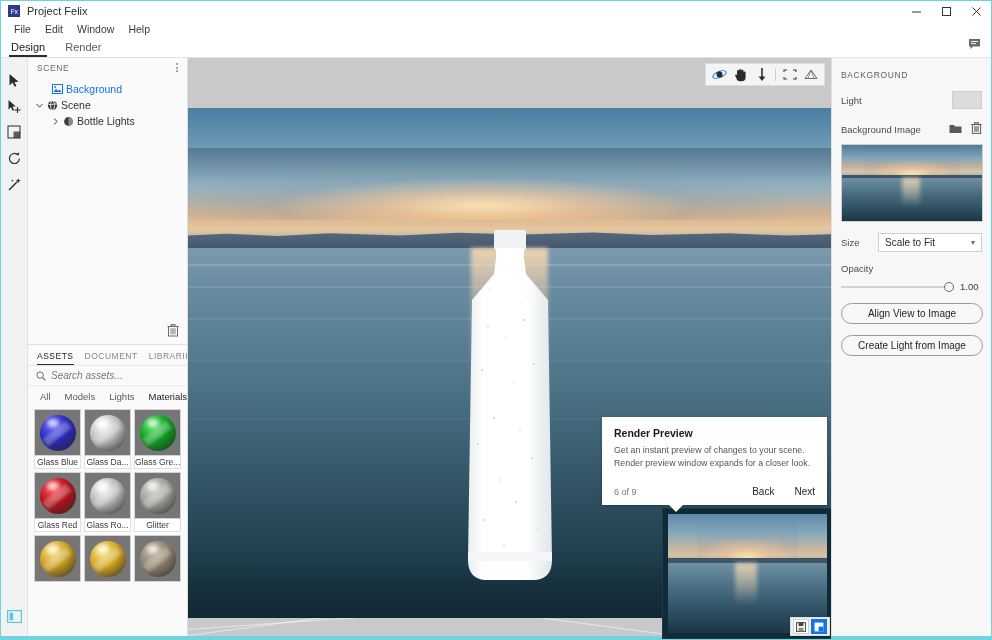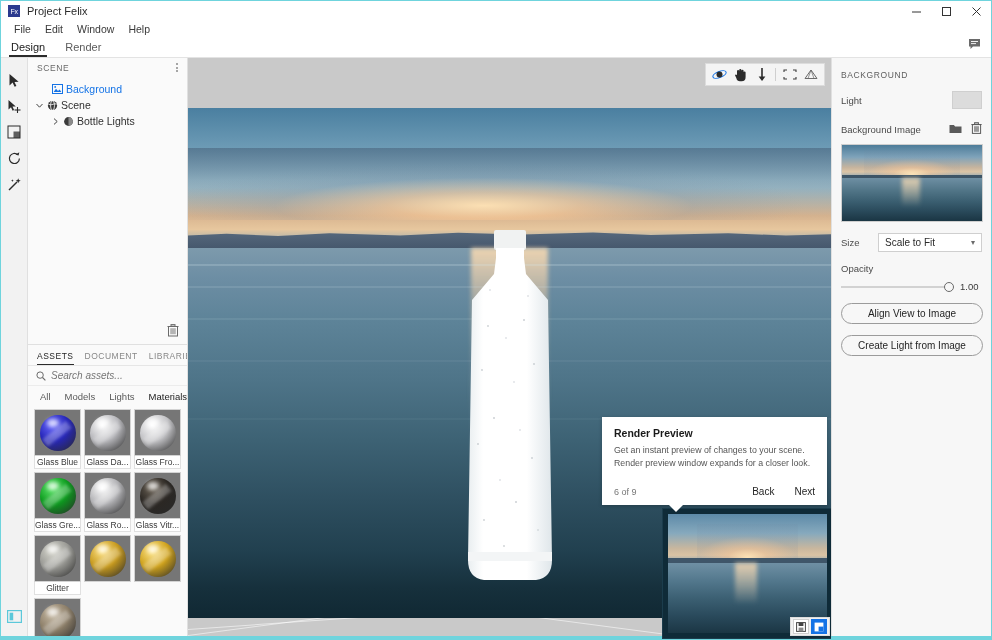--- a/index.html
+++ b/index.html
@@ -464,41 +464,35 @@
           <div class="asset-label">Glass Blue</div>
         </div>
         <div class="asset-cell">
           <div class="asset-thumb">
             <div class="sphere" style="background: radial-gradient(circle at 34% 28%, rgb(255, 255, 255) 0%, rgb(185, 185, 189) 45%, rgba(0, 0, 0, 0.65) 100%);"></div>
           </div>
           <div class="asset-label">Glass Da...</div>
         </div>
         <div class="asset-cell">
           <div class="asset-thumb">
-            <div class="sphere" style="background: radial-gradient(circle at 34% 28%, rgb(255, 255, 255) 0%, rgb(195, 195, 198) 45%, rgba(0, 0, 0, 0.65) 100%);"></div>
-          </div>
-          <div class="asset-label">Glass Fro...</div>
-        </div>
-        <div class="asset-cell">
-          <div class="asset-thumb">
             <div class="sphere" style="background: radial-gradient(circle at 34% 28%, rgb(99, 232, 111) 0%, rgb(12, 155, 30) 45%, rgba(0, 0, 0, 0.65) 100%);"></div>
           </div>
           <div class="asset-label">Glass Gre...</div>
         </div>
         <div class="asset-cell">
           <div class="asset-thumb">
+            <div class="sphere" style="background: radial-gradient(circle at 34% 28%, rgb(255, 90, 98) 0%, rgb(180, 16, 27) 45%, rgba(0, 0, 0, 0.65) 100%);"></div>
+          </div>
+          <div class="asset-label">Glass Red</div>
+        </div>
+        <div class="asset-cell">
+          <div class="asset-thumb">
             <div class="sphere" style="background: radial-gradient(circle at 34% 28%, rgb(255, 255, 255) 0%, rgb(179, 179, 182) 45%, rgba(0, 0, 0, 0.65) 100%);"></div>
           </div>
           <div class="asset-label">Glass Ro...</div>
-        </div>
-        <div class="asset-cell">
-          <div class="asset-thumb">
-            <div class="sphere" style="background: radial-gradient(circle at 34% 28%, rgb(110, 101, 88) 0%, rgb(43, 39, 35) 45%, rgba(0, 0, 0, 0.65) 100%);"></div>
-          </div>
-          <div class="asset-label">Glass Vitr...</div>
         </div>
         <div class="asset-cell">
           <div class="asset-thumb">
             <div class="sphere" style="background: radial-gradient(circle at 34% 28%, rgb(216, 216, 207) 0%, rgb(155, 155, 150) 45%, rgba(0, 0, 0, 0.65) 100%);"></div>
           </div>
           <div class="asset-label">Glitter</div>
         </div>
         <div class="asset-cell">
           <div class="asset-thumb">
             <div class="sphere" style="background: radial-gradient(circle at 34% 28%, rgb(255, 228, 136) 0%, rgb(199, 154, 30) 45%, rgba(0, 0, 0, 0.65) 100%);"></div>

